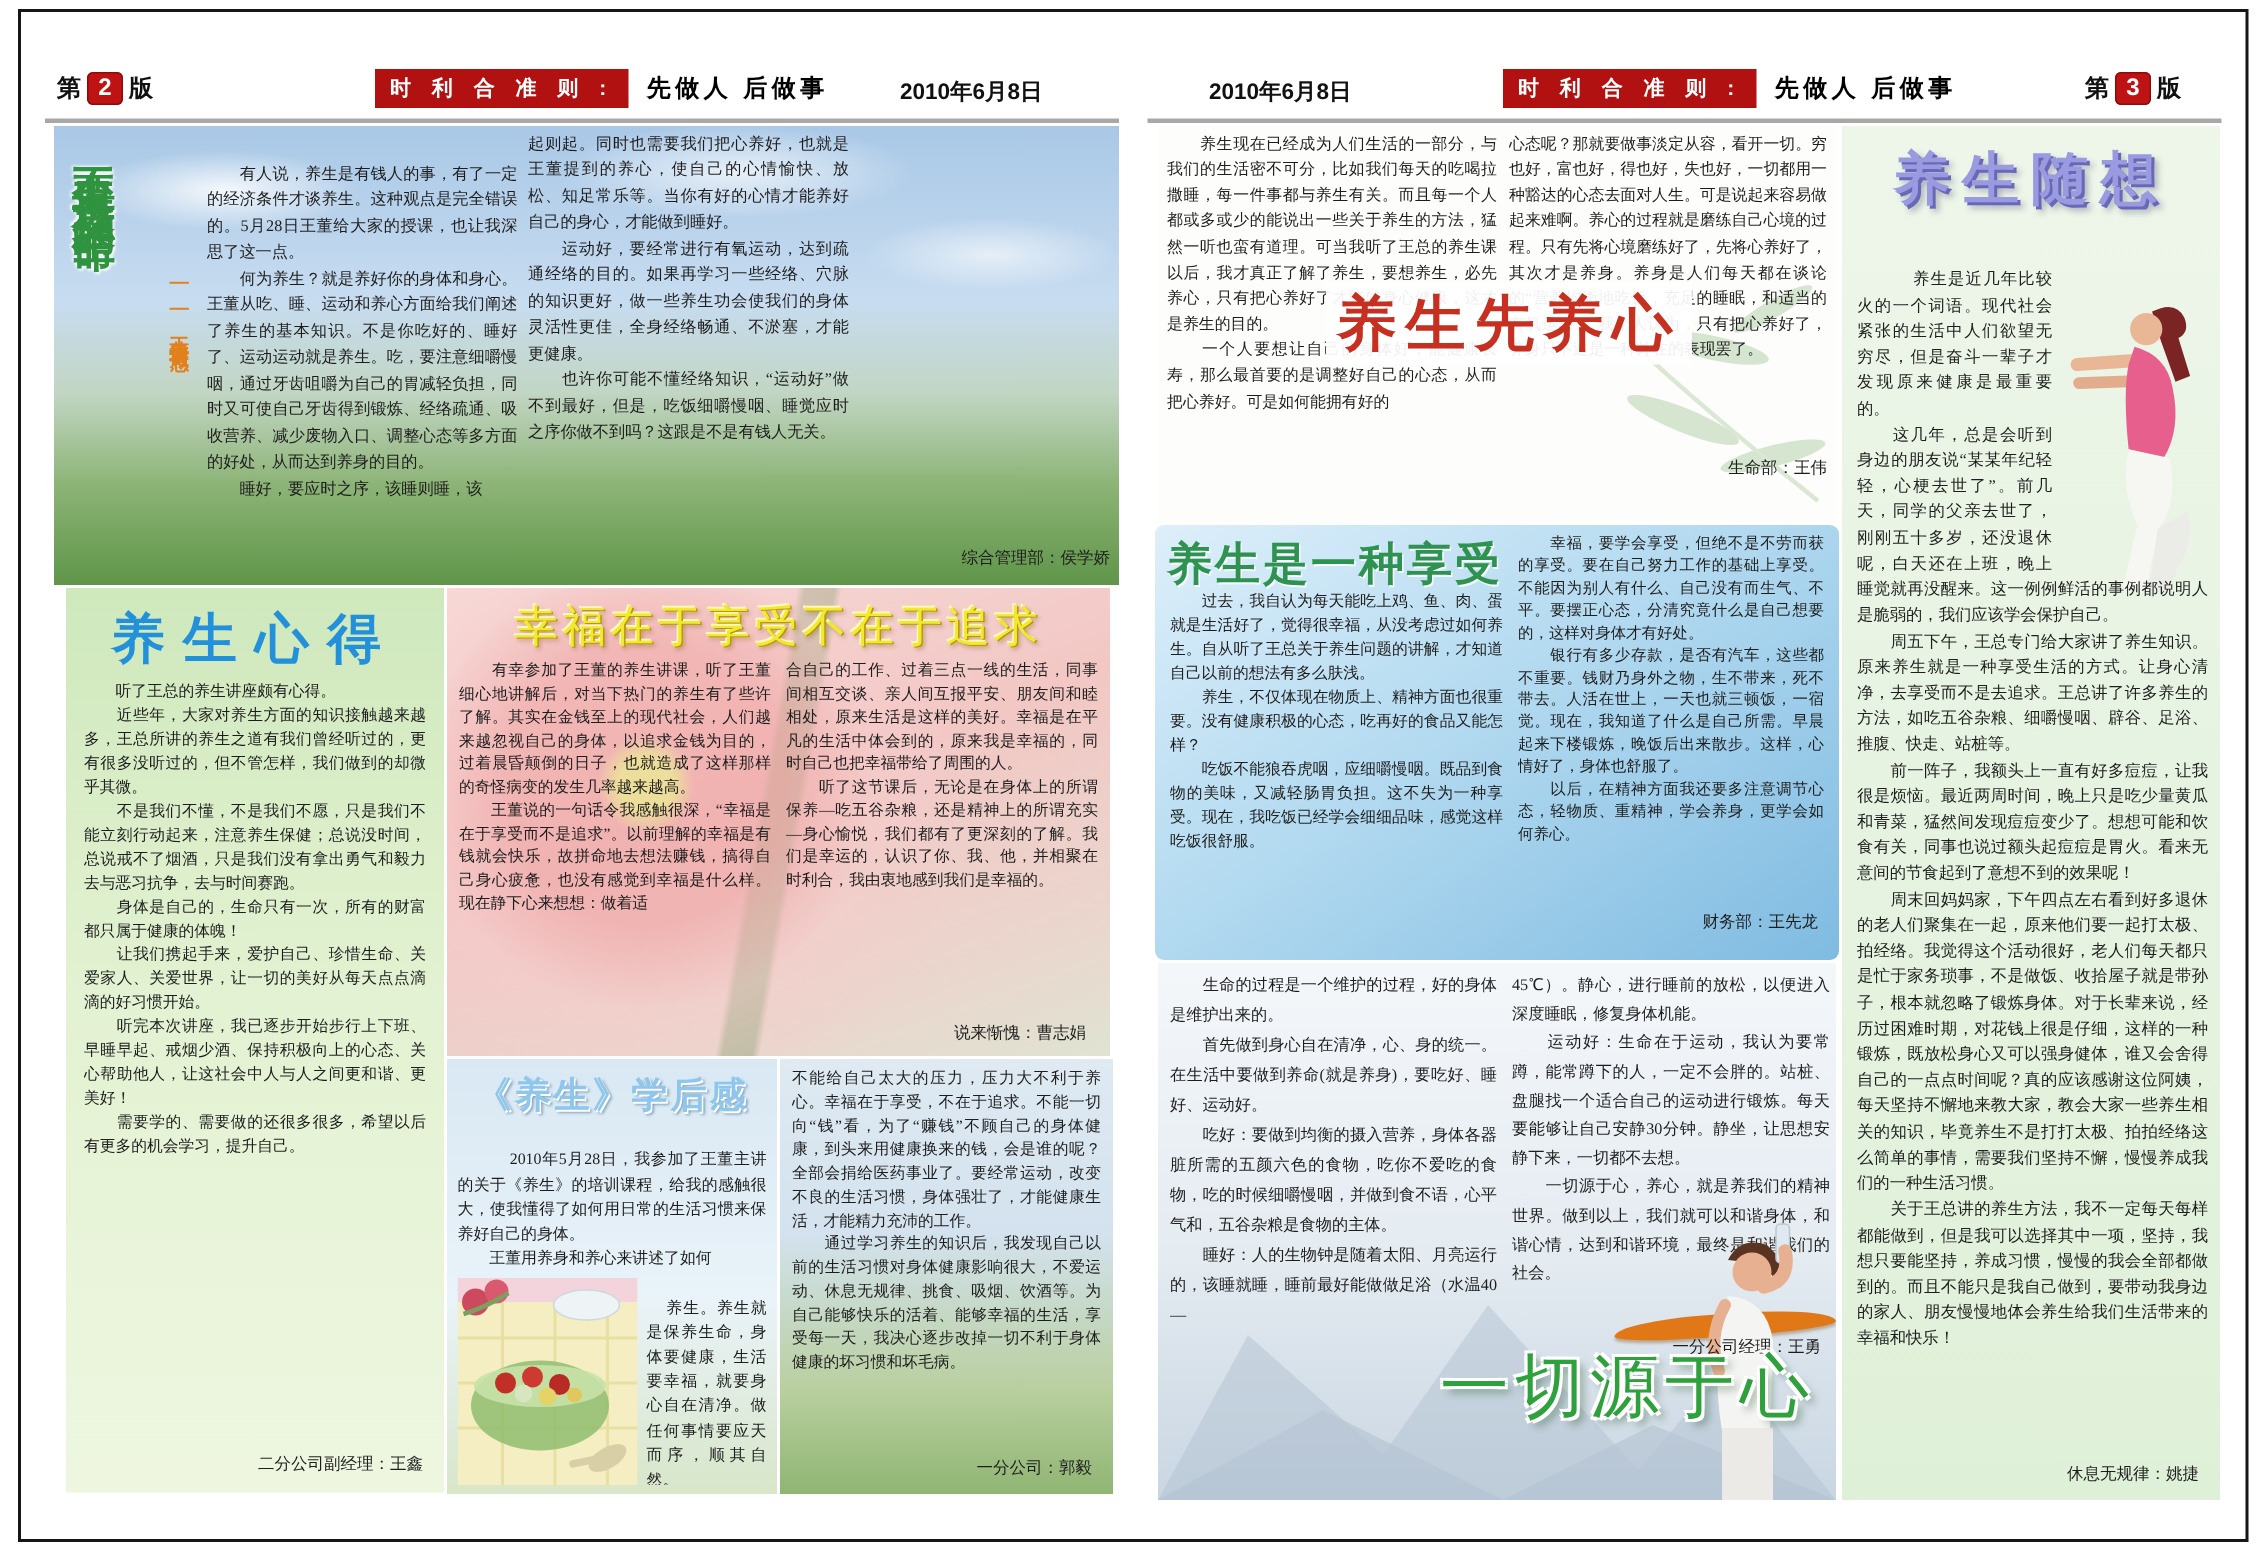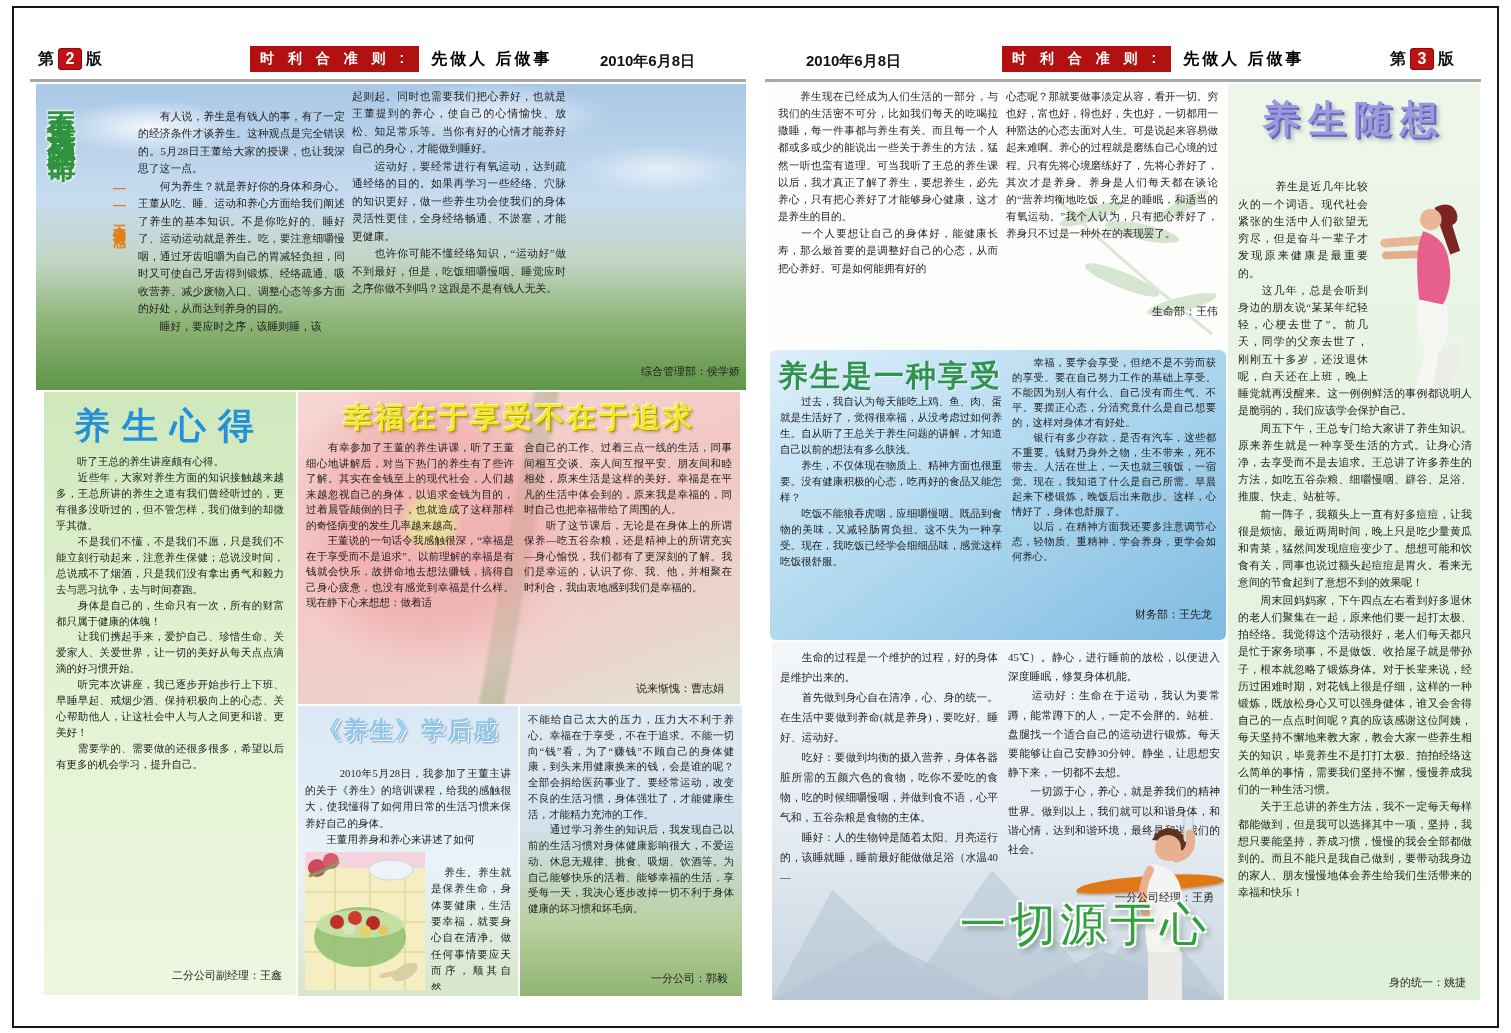--- a/index.html
+++ b/index.html
@@ -27,21 +27,21 @@
   .sig{position:absolute;font-family:"Liberation Serif",serif;color:#1d1d1d;
        font-size:11px;text-align:right;white-space:nowrap;}
 
   
   .vtitle{writing-mode:vertical-rl;text-orientation:upright;font-family:"Liberation Serif",serif;
           font-weight:bold;font-size:29px;color:#2f9340;letter-spacing:5px;
           text-shadow:1px 1px 2px rgba(255,255,255,.95),-1px -1px 2px rgba(255,255,255,.95);}
   .vsub{writing-mode:vertical-rl;text-orientation:upright;color:#e2801d;font-size:13px;
         font-weight:bold;letter-spacing:2px;}
   .t-xinde{font-size:36px;font-weight:bold;color:#2391d9;letter-spacing:12px;text-align:center;}
-  .t-xingfu{font-size:29px;font-weight:bold;color:#f2e92e;letter-spacing:3px;text-align:center;
+  .t-xingfu{font-size:29px;font-weight:normal;color:#f2e92e;letter-spacing:3px;text-align:center;
             text-shadow:1px 1px 0 #b99708,-1px -1px 0 #fff8c0,2px 2px 3px rgba(120,90,0,.45);}
   .t-xue{font-size:24px;font-weight:bold;color:#8ec6ec;letter-spacing:2px;text-align:center;
          text-shadow:1px 1px 0 #ffffff,2px 2px 2px #7a9ab8;}
   .t-yangxin{font-size:40px;font-weight:bold;color:#c53020;letter-spacing:6px;text-align:center;
              background:rgba(255,255,255,.93);}
   .t-xiangshou{font-size:30px;font-weight:bold;color:#2e9350;letter-spacing:2px;text-align:center;
                text-shadow:1px 1px 0 rgba(255,255,255,.85);}
   .t-suixiang{font-size:38px;font-weight:bold;color:#9a9ae0;letter-spacing:8px;text-align:center;
               text-shadow:2px 2px 0 #6868b8,4px 4px 4px rgba(40,40,90,.35);}
   .t-yuanyu{font-size:46px;font-weight:normal;color:#2ea03c;letter-spacing:4px;white-space:nowrap;
@@ -182,20 +182,21 @@
       <ellipse cx="110" cy="48" rx="38" ry="8" transform="rotate(12 110 48)"></ellipse>
       <ellipse cx="150" cy="22" rx="30" ry="6" transform="rotate(-30 150 22)"></ellipse>
       <ellipse cx="90" cy="96" rx="40" ry="8" transform="rotate(22 90 96)"></ellipse>
       <ellipse cx="150" cy="120" rx="36" ry="7" transform="rotate(-14 150 120)"></ellipse>
     </g>
     <path d="M20 10 Q80 70 180 150" stroke="#9cbf8c" stroke-width="3" fill="none"></path>
   </svg>
   <div class="btxt" style="left:6px;top:4px;width:220px;height:256px;font-size:10.6px;line-height:1.62;">　　养生现在已经成为人们生活的一部分，与我们的生活密不可分，比如我们每天的吃喝拉撒睡，每一件事都与养生有关。而且每一个人都或多或少的能说出一些关于养生的方法，猛然一听也蛮有道理。可当我听了王总的养生课以后，我才真正了解了养生，要想养生，必先养心，只有把心养好了才能够身心健康，这才是养生的目的。
 　　一个人要想让自己的身体好，能健康长寿，那么最首要的是调整好自己的心态，从而把心养好。可是如何能拥有好的</div>
   <div class="btxt" style="left:234px;top:4px;width:212px;height:212px;font-size:10.6px;line-height:1.62;">心态呢？那就要做事淡定从容，看开一切。穷也好，富也好，得也好，失也好，一切都用一种豁达的心态去面对人生。可是说起来容易做起来难啊。养心的过程就是磨练自己心境的过程。只有先将心境磨练好了，先将心养好了，其次才是养身。养身是人们每天都在谈论的“营养均衡地吃饭，充足的睡眠，和适当的有氧运动。”我个人认为，只有把心养好了，养身只不过是一种外在的表现罢了。</div>
+  <div class="abs t-yangxin" style="left:112px;top:104px;width:244px;">养生先养心</div>
   <div class="sig" style="left:234px;top:220px;width:212px;">生命部：王伟</div>
 </div>
 
 <div class="block bg-xiangshou" style="left:770px;top:350px;width:456px;height:290px;">
   <div class="abs t-xiangshou" style="left:4px;top:6px;width:232px;">养生是一种享受</div>
   <div class="btxt" style="left:10px;top:44px;width:222px;height:240px;font-size:10.5px;line-height:1.52;">　　过去，我自认为每天能吃上鸡、鱼、肉、蛋就是生活好了，觉得很幸福，从没考虑过如何养生。自从听了王总关于养生问题的讲解，才知道自己以前的想法有多么肤浅。
 　　养生，不仅体现在物质上、精神方面也很重要。没有健康积极的心态，吃再好的食品又能怎样？
 　　吃饭不能狼吞虎咽，应细嚼慢咽。既品到食物的美味，又减轻肠胃负担。这不失为一种享受。现在，我吃饭已经学会细细品味，感觉这样吃饭很舒服。</div>
   <div class="btxt" style="left:242px;top:6px;width:204px;height:252px;font-size:10.3px;line-height:1.45;">　　幸福，要学会享受，但绝不是不劳而获的享受。要在自己努力工作的基础上享受。不能因为别人有什么、自己没有而生气、不平。要摆正心态，分清究竟什么是自己想要的，这样对身体才有好处。
 　　银行有多少存款，是否有汽车，这些都不重要。钱财乃身外之物，生不带来，死不带去。人活在世上，一天也就三顿饭，一宿觉。现在，我知道了什么是自己所需。早晨起来下楼锻炼，晚饭后出来散步。这样，心情好了，身体也舒服了。
@@ -243,14 +244,14 @@
         <path d="M66 160 L86 148 Q92 168 80 186 L72 204 L60 202 Z" fill="#ebebe8"></path>
       </svg>
     </span>
     <span>　　养生是近几年比较火的一个词语。现代社会紧张的生活中人们欲望无穷尽，但是奋斗一辈子才发现原来健康是最重要的。
 　　这几年，总是会听到身边的朋友说“某某年纪轻轻，心梗去世了”。前几天，同学的父亲去世了，刚刚五十多岁，还没退休呢，白天还在上班，晚上睡觉就再没醒来。这一例例鲜活的事例都说明人是脆弱的，我们应该学会保护自己。
 　　周五下午，王总专门给大家讲了养生知识。原来养生就是一种享受生活的方式。让身心清净，去享受而不是去追求。王总讲了许多养生的方法，如吃五谷杂粮、细嚼慢咽、辟谷、足浴、推腹、快走、站桩等。
 　　前一阵子，我额头上一直有好多痘痘，让我很是烦恼。最近两周时间，晚上只是吃少量黄瓜和青菜，猛然间发现痘痘变少了。想想可能和饮食有关，同事也说过额头起痘痘是胃火。看来无意间的节食起到了意想不到的效果呢！
 　　周末回妈妈家，下午四点左右看到好多退休的老人们聚集在一起，原来他们要一起打太极、拍经络。我觉得这个活动很好，老人们每天都只是忙于家务琐事，不是做饭、收拾屋子就是带孙子，根本就忽略了锻炼身体。对于长辈来说，经历过困难时期，对花钱上很是仔细，这样的一种锻炼，既放松身心又可以强身健体，谁又会舍得自己的一点点时间呢？真的应该感谢这位阿姨，每天坚持不懈地来教大家，教会大家一些养生相关的知识，毕竟养生不是打打太极、拍拍经络这么简单的事情，需要我们坚持不懈，慢慢养成我们的一种生活习惯。
 　　关于王总讲的养生方法，我不一定每天每样都能做到，但是我可以选择其中一项，坚持，我想只要能坚持，养成习惯，慢慢的我会全部都做到的。而且不能只是我自己做到，要带动我身边的家人、朋友慢慢地体会养生给我们生活带来的幸福和快乐！</span>
   </div>
-  <div class="sig" style="right:14px;bottom:10px;background:rgba(223,240,216,.85);padding-left:6px;">身的统一：姚捷</div>
+  <div class="sig" style="right:14px;bottom:10px;background:rgba(223,240,216,.85);padding-left:6px;">休息无规律：姚捷</div>
 </div>
 
 </body></html>

